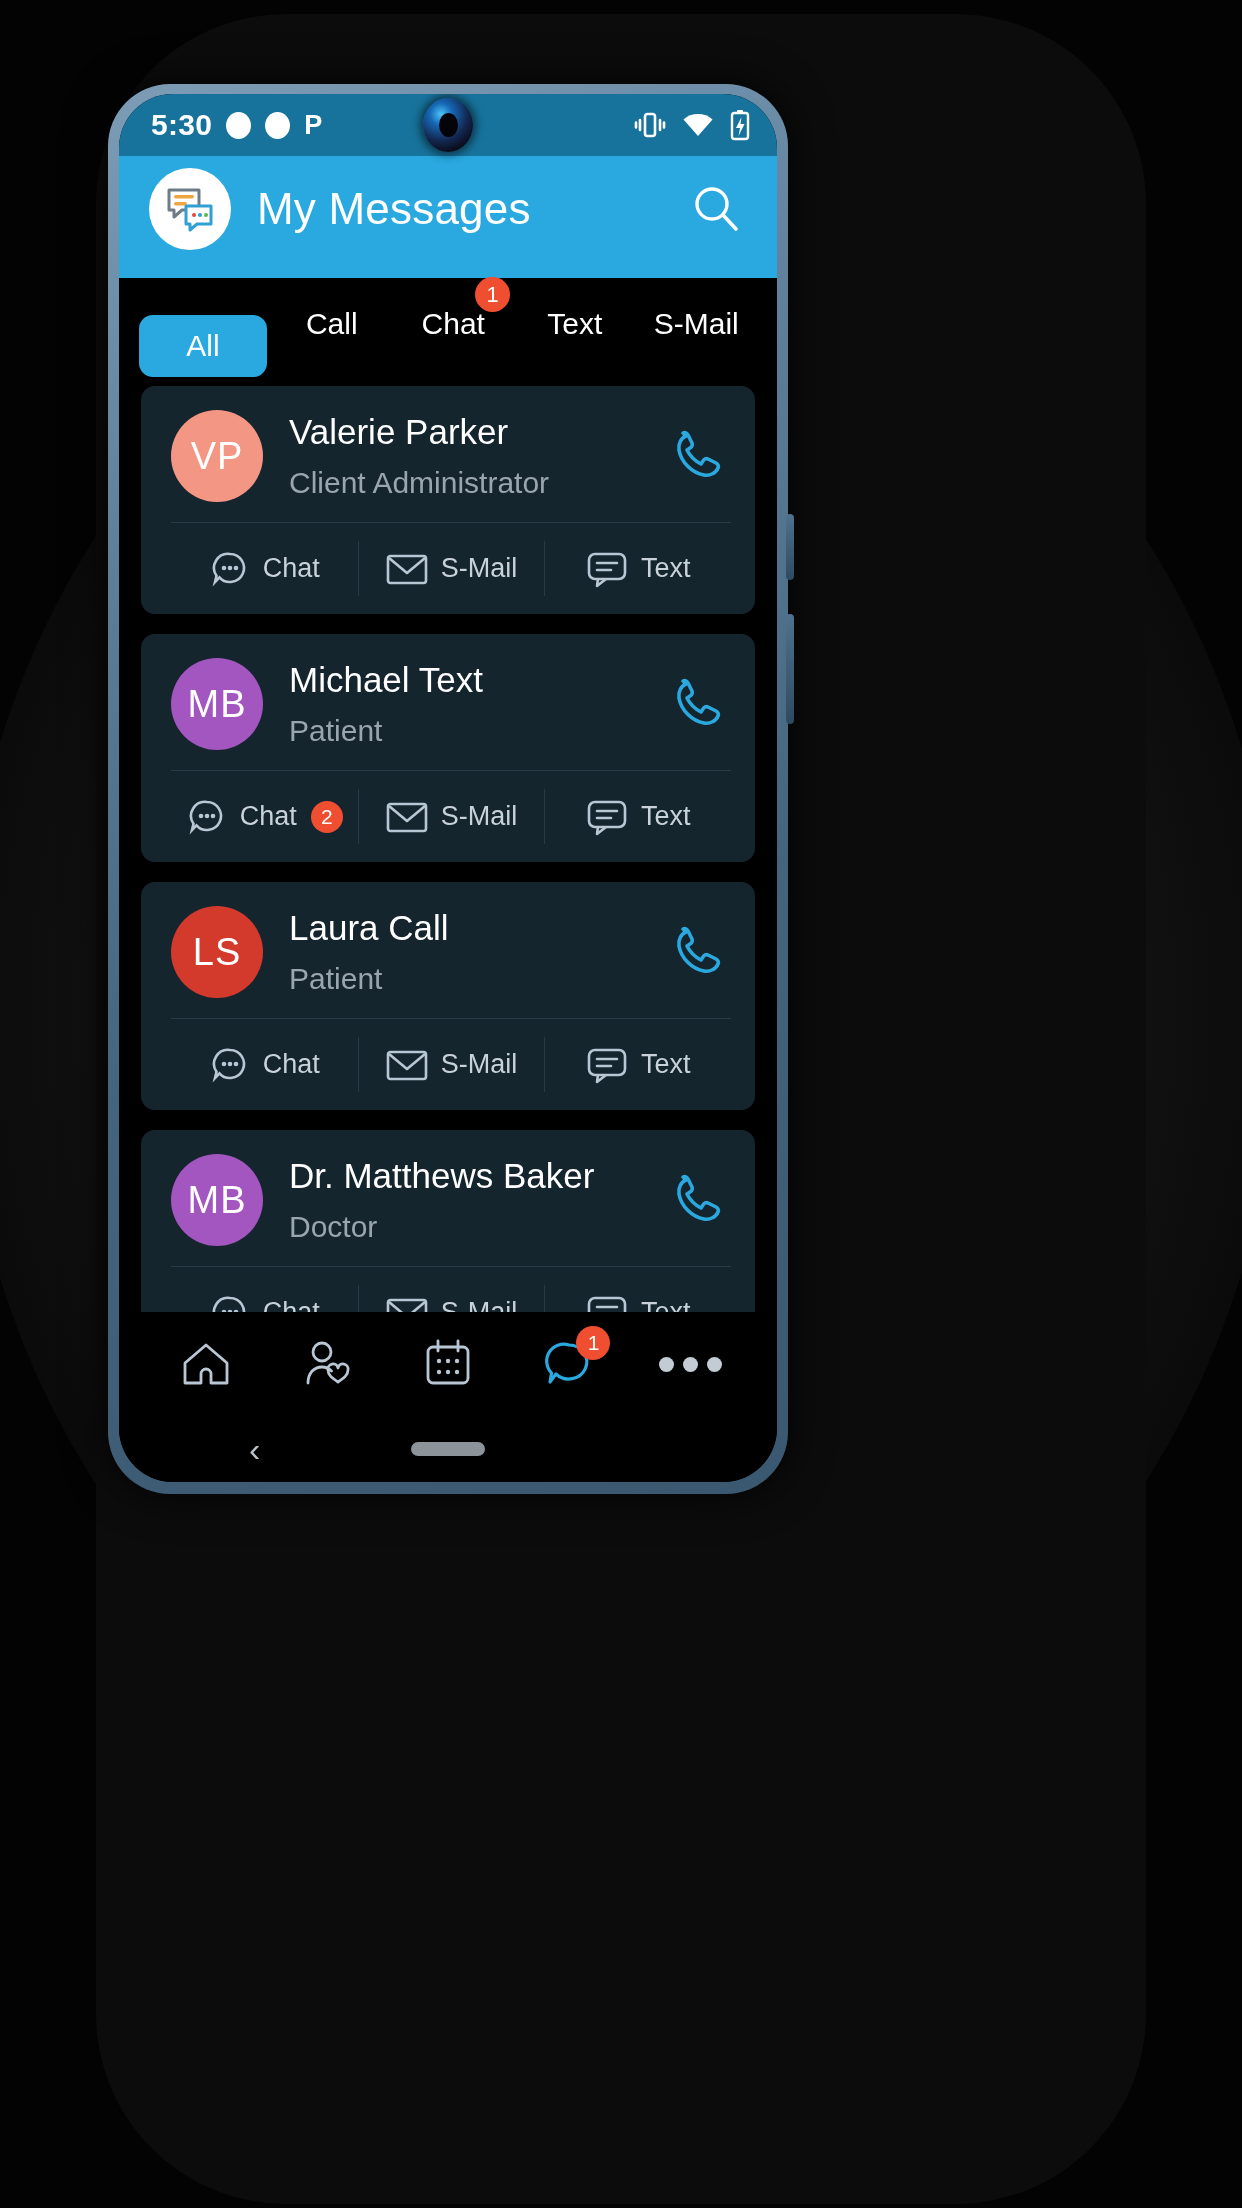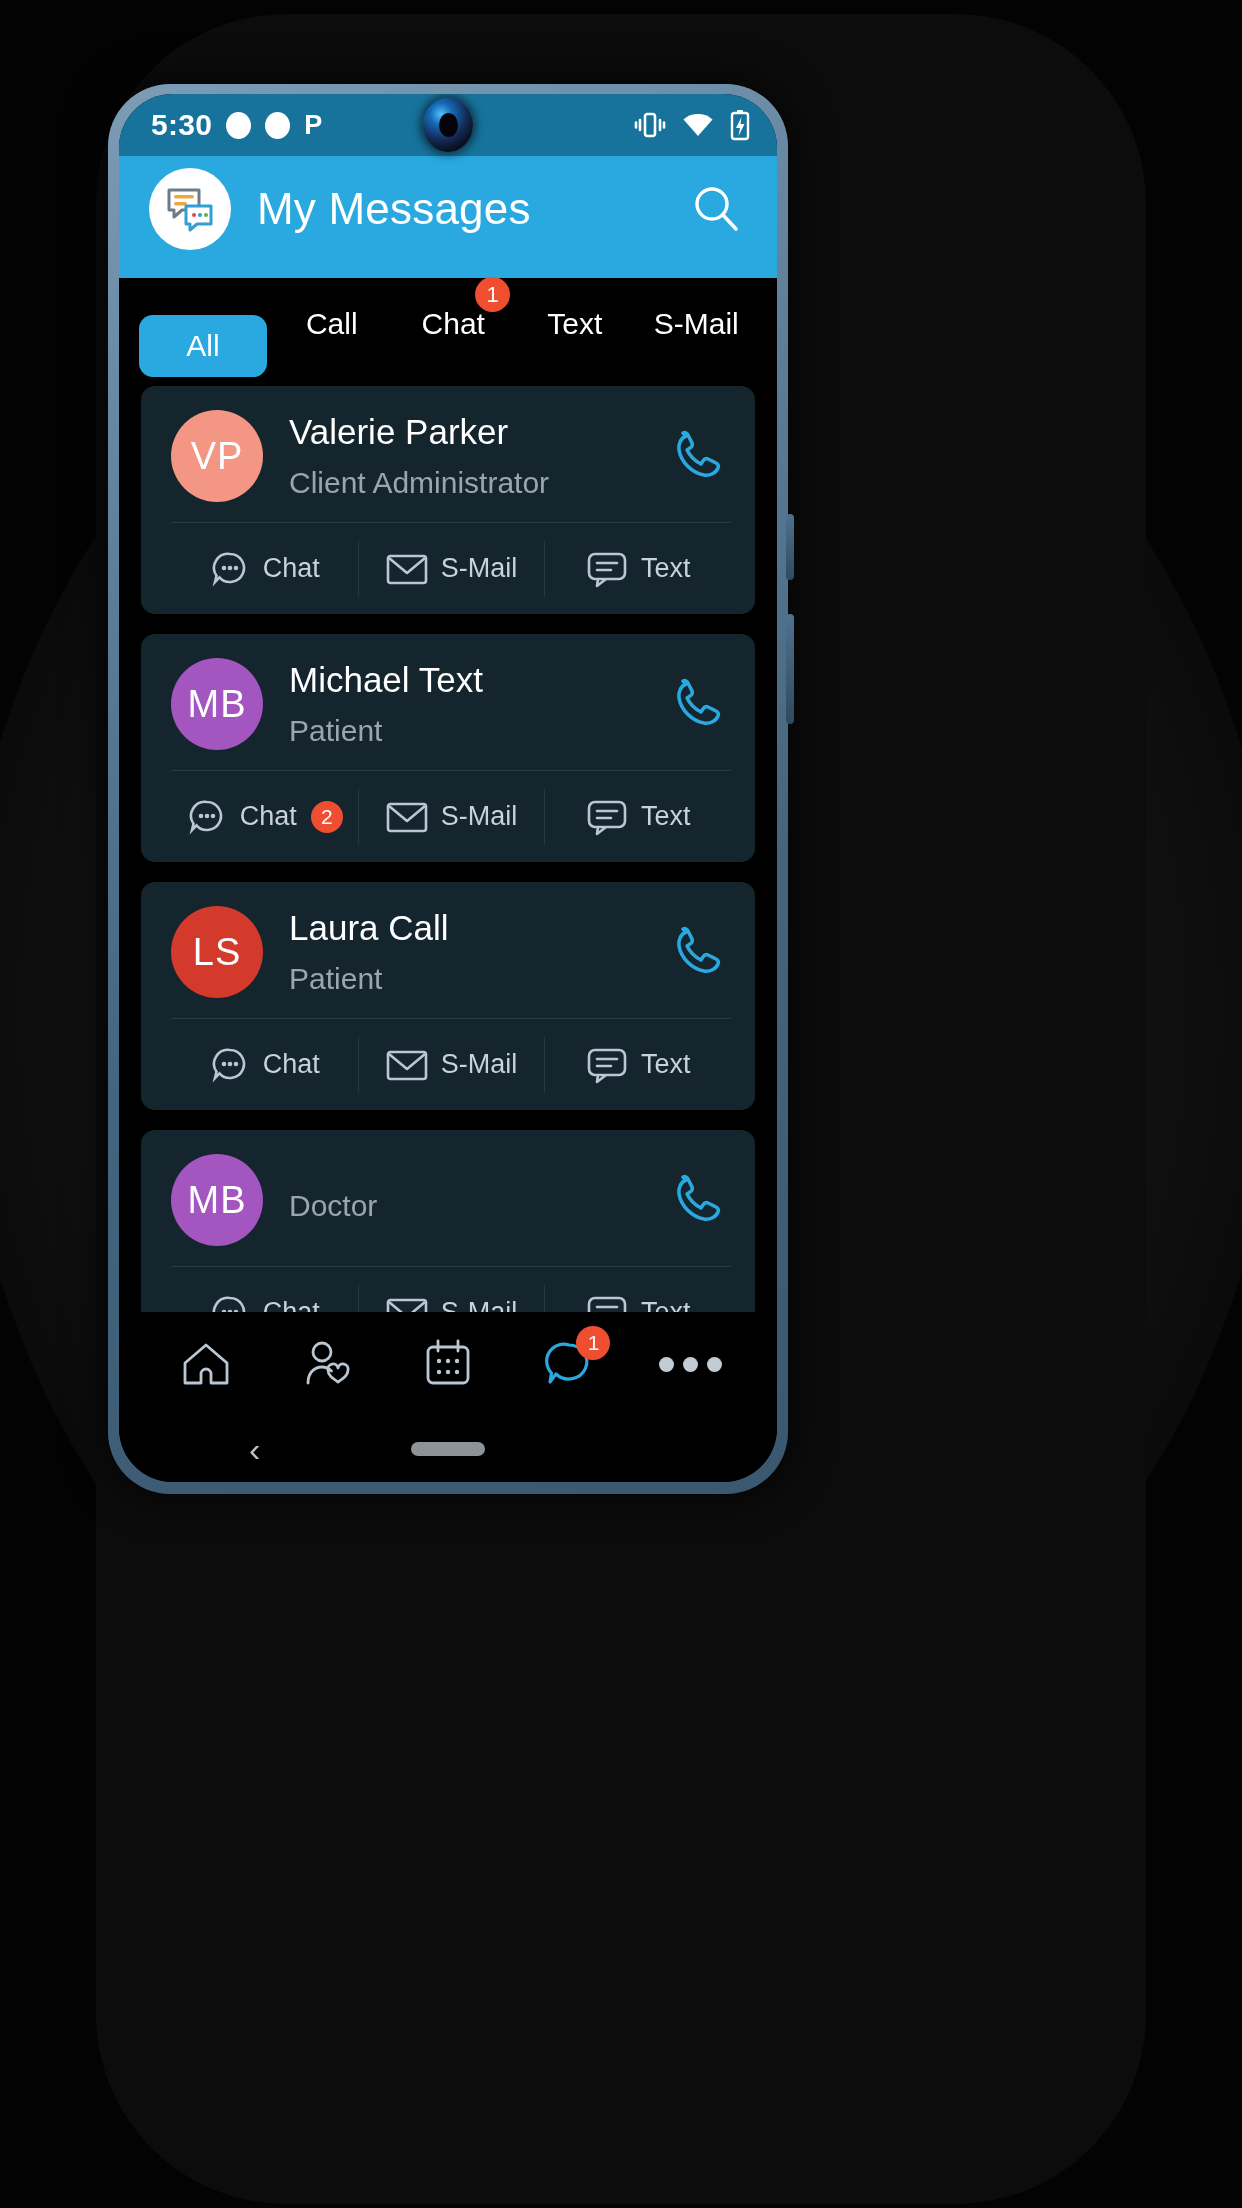--- a/index.html
+++ b/index.html
@@ -534,20 +534,21 @@
           </div>
         </div>
       </div>
 
       <div class="card">
         <div class="card-top">
           <div class="avatar" style="background:#a355c0">
             <span>MB</span>
           </div>
           <div class="person">
+            <div class="person-name">Dr. Matthews Baker</div>
             <div class="person-role">Doctor</div>
           </div>
           <div class="call-btn">
             <svg width="58" height="58" viewBox="0 0 58 58">
               <path d="M16 9 c-5 2 -8 8 -7 14 c2 12 13 23 25 25 c6 1 12 -2 14 -7 c1 -2 0 -4 -2 -5 l-8 -4 c-2 -1 -4 0 -5 2 l-2 3 c-6 -3 -11 -8 -14 -14 l3 -2 c2 -1 3 -3 2 -5 l-4 -8 c-1 -2 -3 -3 -5 -2 z" fill="none" stroke="#29a9e0" stroke-width="3.6" stroke-linejoin="round"></path>
             </svg>
           </div>
         </div>
         <div class="card-actions">
           <div class="action">

